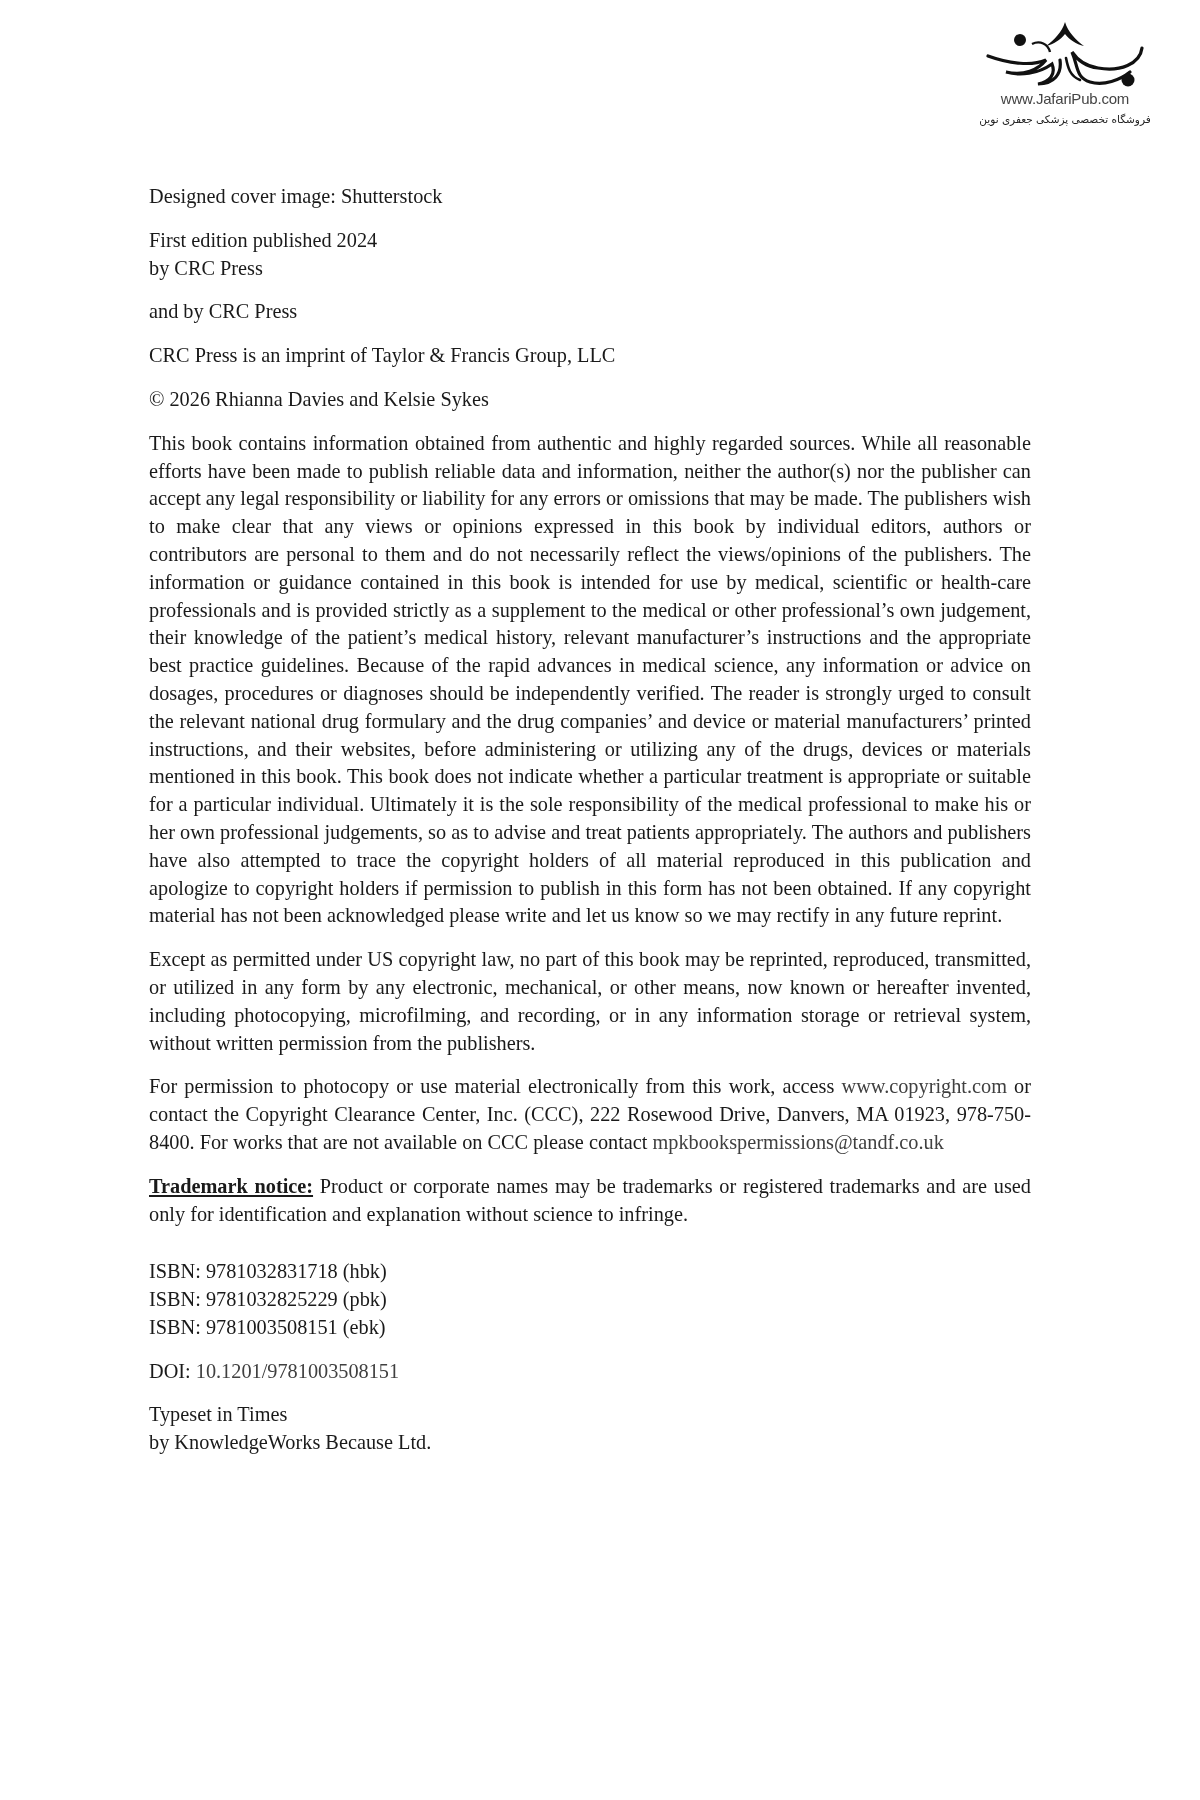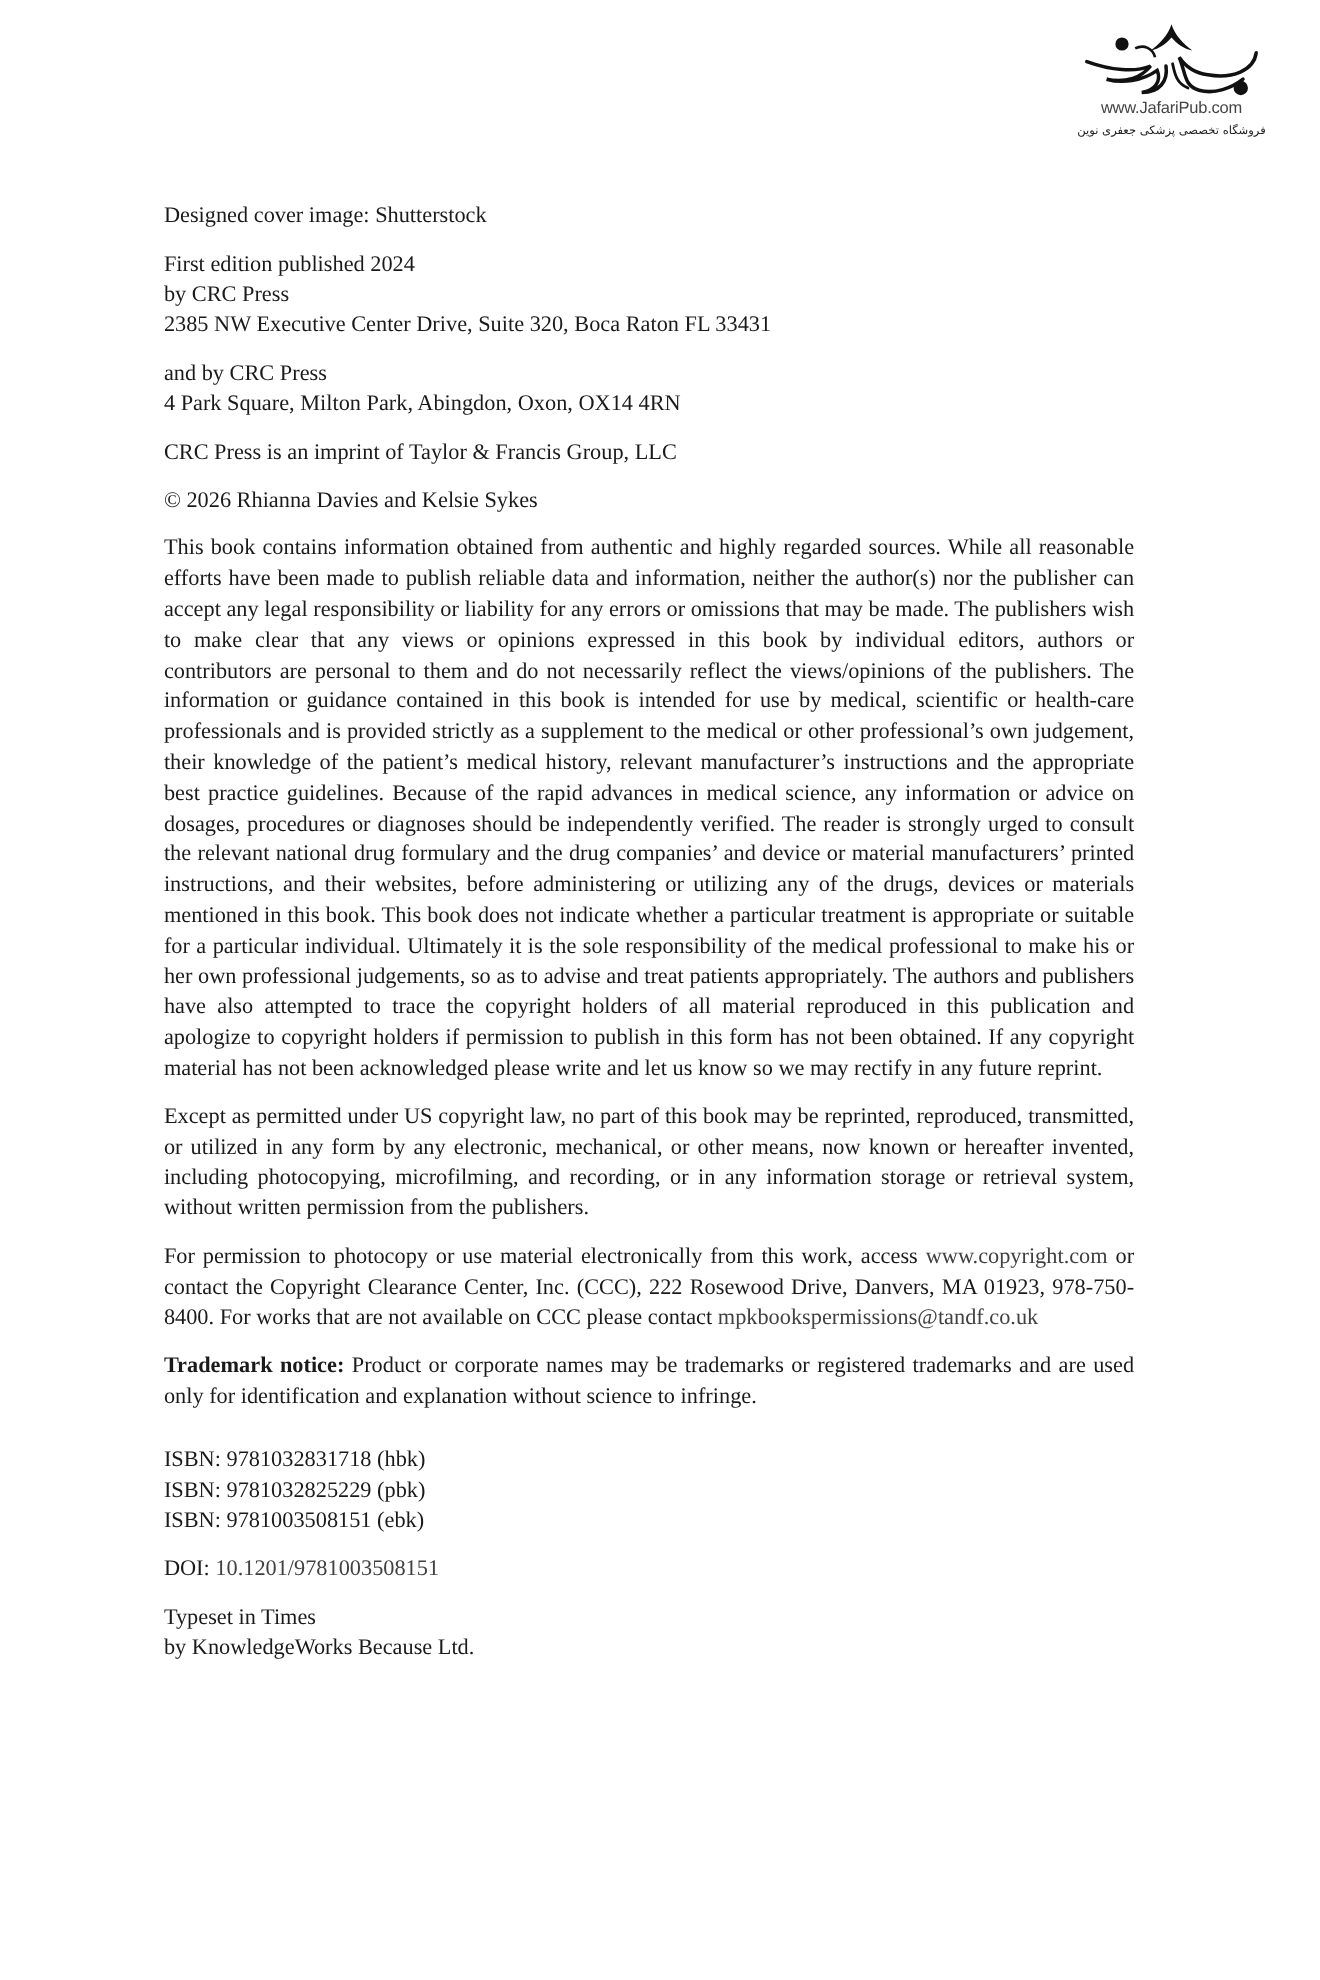--- a/index.html
+++ b/index.html
@@ -6,21 +6,21 @@
   body { width: 1200px; height: 1800px; position: relative; overflow: hidden;
          font-family: "Liberation Serif", "DejaVu Serif", serif; color: #1a1a1a; }
   .logo { position: absolute; left: 965px; top: 18px; width: 200px; height: 125px; text-align: center; }
   .logo svg { display: block; margin: 0 auto; }
   .logo-url { font-family: Liberation Sans, sans-serif; font-size: 15px; color: #444; letter-spacing: -0.2px; margin-top: 0px; }
   .logo-fa { font-family: "DejaVu Sans", sans-serif; font-size: 10.5px; color: #222; direction: rtl; margin-top: 6px; font-weight: normal; }
   .page { position: absolute; left: 149px; top: 183px; width: 898px; font-size: 20.3px; line-height: 27.8px; }
   .page p { margin: 0 16px 16px 0; }
   .justify { text-align: justify; }
   .link { color: #404040; }
-  .bold { font-weight: bold; }
+  .bold { font-weight: bold; text-decoration: underline; }
   .gap-lg { margin-top: 30px !important; }
 </style>
 </head>
 <body>
 
 <div class="logo">
   <svg width="170" height="72" viewBox="0 0 170 72">
     <path d="M85 4 C 82 14, 74 22, 66 28 C 74 26, 80 22, 85 16 C 90 22, 96 26, 104 28 C 96 22, 88 14, 85 4 Z" fill="#111"></path>
     <path d="M8 38 C 30 46, 52 48, 66 42 C 58 52, 44 58, 26 54 C 40 58, 58 56, 72 46 C 76 56, 70 64, 58 66 C 74 66, 82 56, 80 42" fill="none" stroke="#111" stroke-width="3.2" stroke-linecap="round"></path>
     <path d="M162 30 C 160 46, 140 54, 118 50 C 104 48, 96 40, 92 34 C 98 48, 96 60, 110 64 C 124 68, 140 62, 150 54" fill="none" stroke="#111" stroke-width="3.2" stroke-linecap="round"></path>
@@ -32,26 +32,24 @@
   <div class="logo-url">www.JafariPub.com</div>
   <div class="logo-fa">فروشگاه تخصصی پزشکی جعفری نوین</div>
 </div>
 
 <div class="page">
   <p>Designed cover image: Shutterstock</p>
 
   <p>
     <span>First edition published 2024</span><br>
     <span>by CRC Press</span><br>
-    <span>2385 NW Executive Center Drive, Suite 320, Boca Raton FL 33431</span>
   </p>
 
   <p>
     <span>and by CRC Press</span><br>
-    <span>4 Park Square, Milton Park, Abingdon, Oxon, OX14 4RN</span>
   </p>
 
   <p>CRC Press is an imprint of Taylor &amp; Francis Group, LLC</p>
 
   <p>© 2026 Rhianna Davies and Kelsie Sykes</p>
 
   <p class="justify">This book contains information obtained from authentic and highly regarded sources. While all reasonable efforts have been made to publish reliable data and information, neither the author(s) nor the publisher can accept any legal responsibility or liability for any errors or omissions that may be made. The publishers wish to make clear that any views or opinions expressed in this book by individual editors, authors or contributors are personal to them and do not necessarily reflect the views/opinions of the publishers. The information or guidance contained in this book is intended for use by medical, scientific or health-care professionals and is provided strictly as a supplement to the medical or other professional’s own judgement, their knowledge of the patient’s medical history, relevant manufacturer’s instructions and the appropriate best practice guidelines. Because of the rapid advances in medical science, any information or advice on dosages, procedures or diagnoses should be independently verified. The reader is strongly urged to consult the relevant national drug formulary and the drug companies’ and device or material manufacturers’ printed instructions, and their websites, before administering or utilizing any of the drugs, devices or materials mentioned in this book. This book does not indicate whether a particular treatment is appropriate or suitable for a particular individual. Ultimately it is the sole responsibility of the medical professional to make his or her own professional judgements, so as to advise and treat patients appropriately. The authors and publishers have also attempted to trace the copyright holders of all material reproduced in this publication and apologize to copyright holders if permission to publish in this form has not been obtained. If any copyright material has not been acknowledged please write and let us know so we may rectify in any future reprint.</p>
 
   <p class="justify">Except as permitted under US copyright law, no part of this book may be reprinted, reproduced, transmitted, or utilized in any form by any electronic, mechanical, or other means, now known or hereafter invented, including photocopying, microfilming, and recording, or in any information storage or retrieval system, without written permission from the publishers.</p>
 

